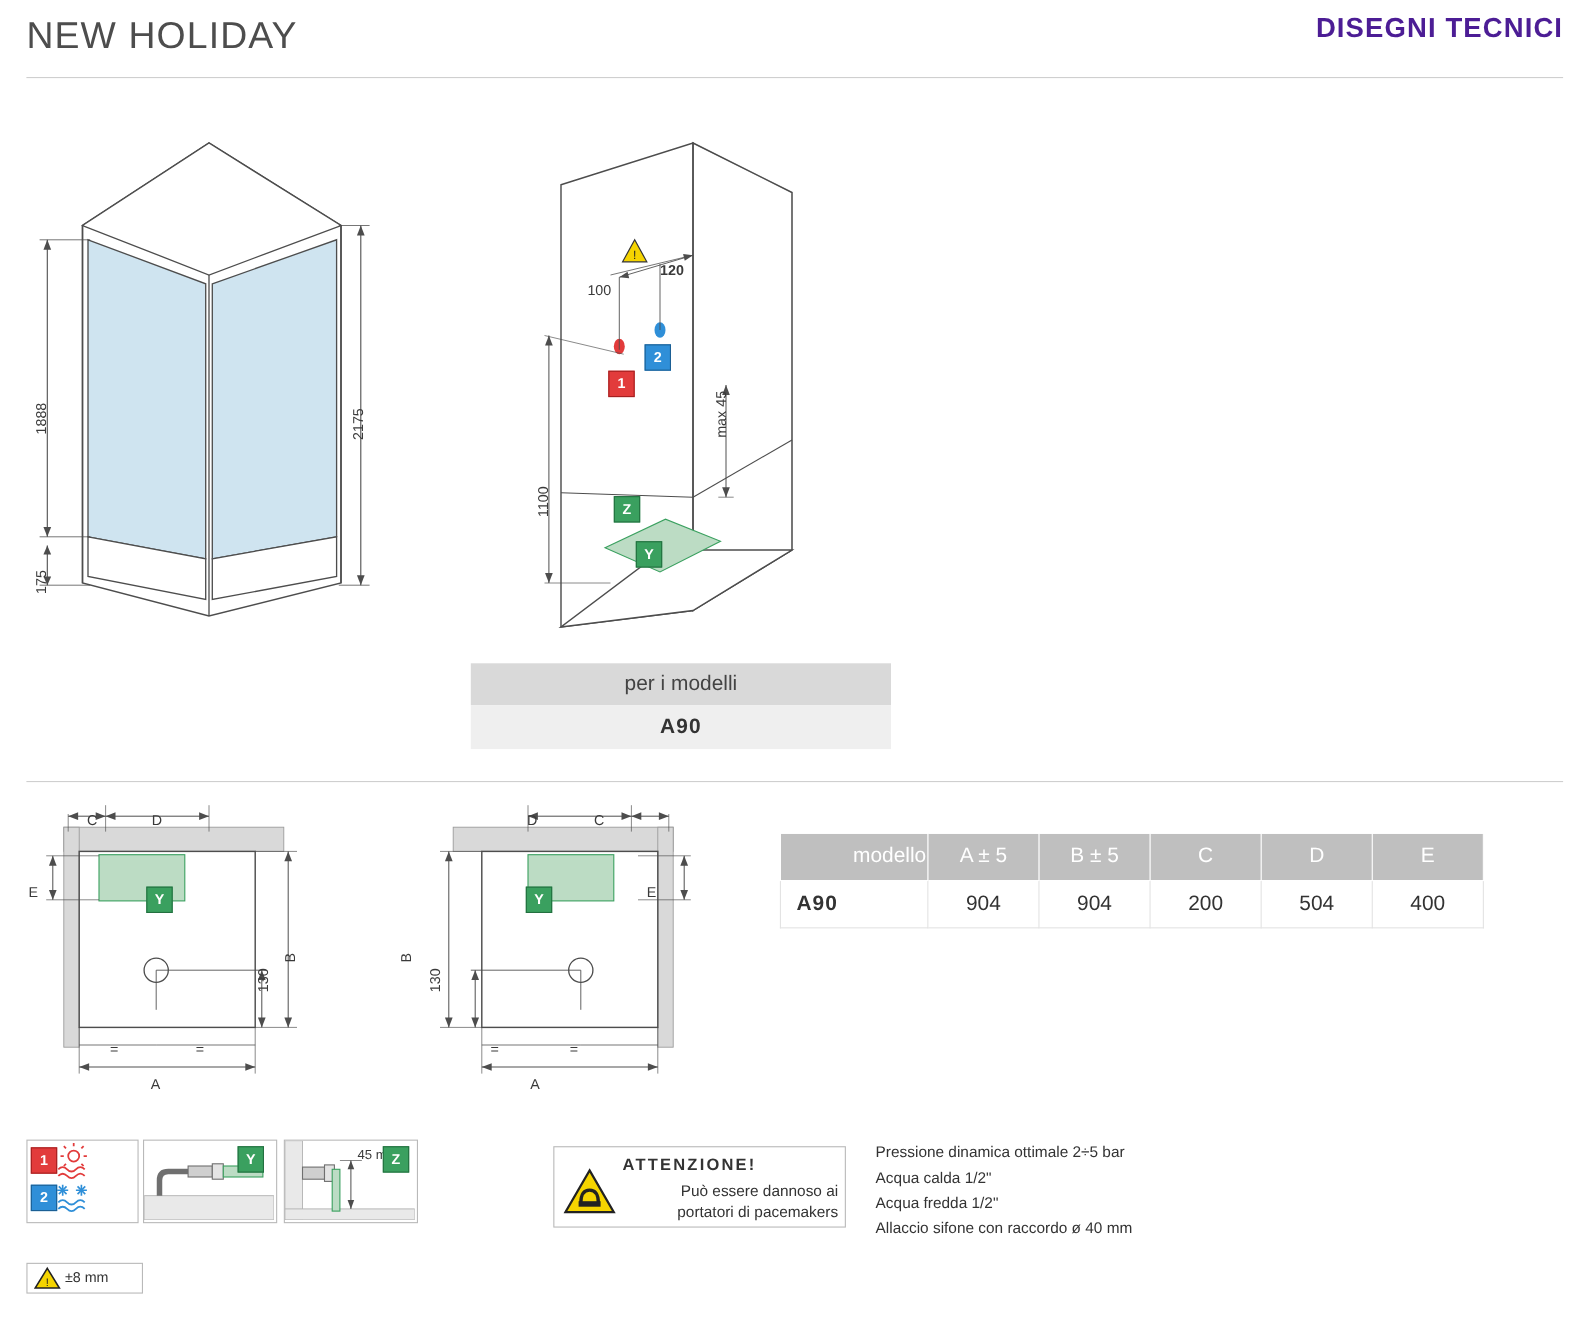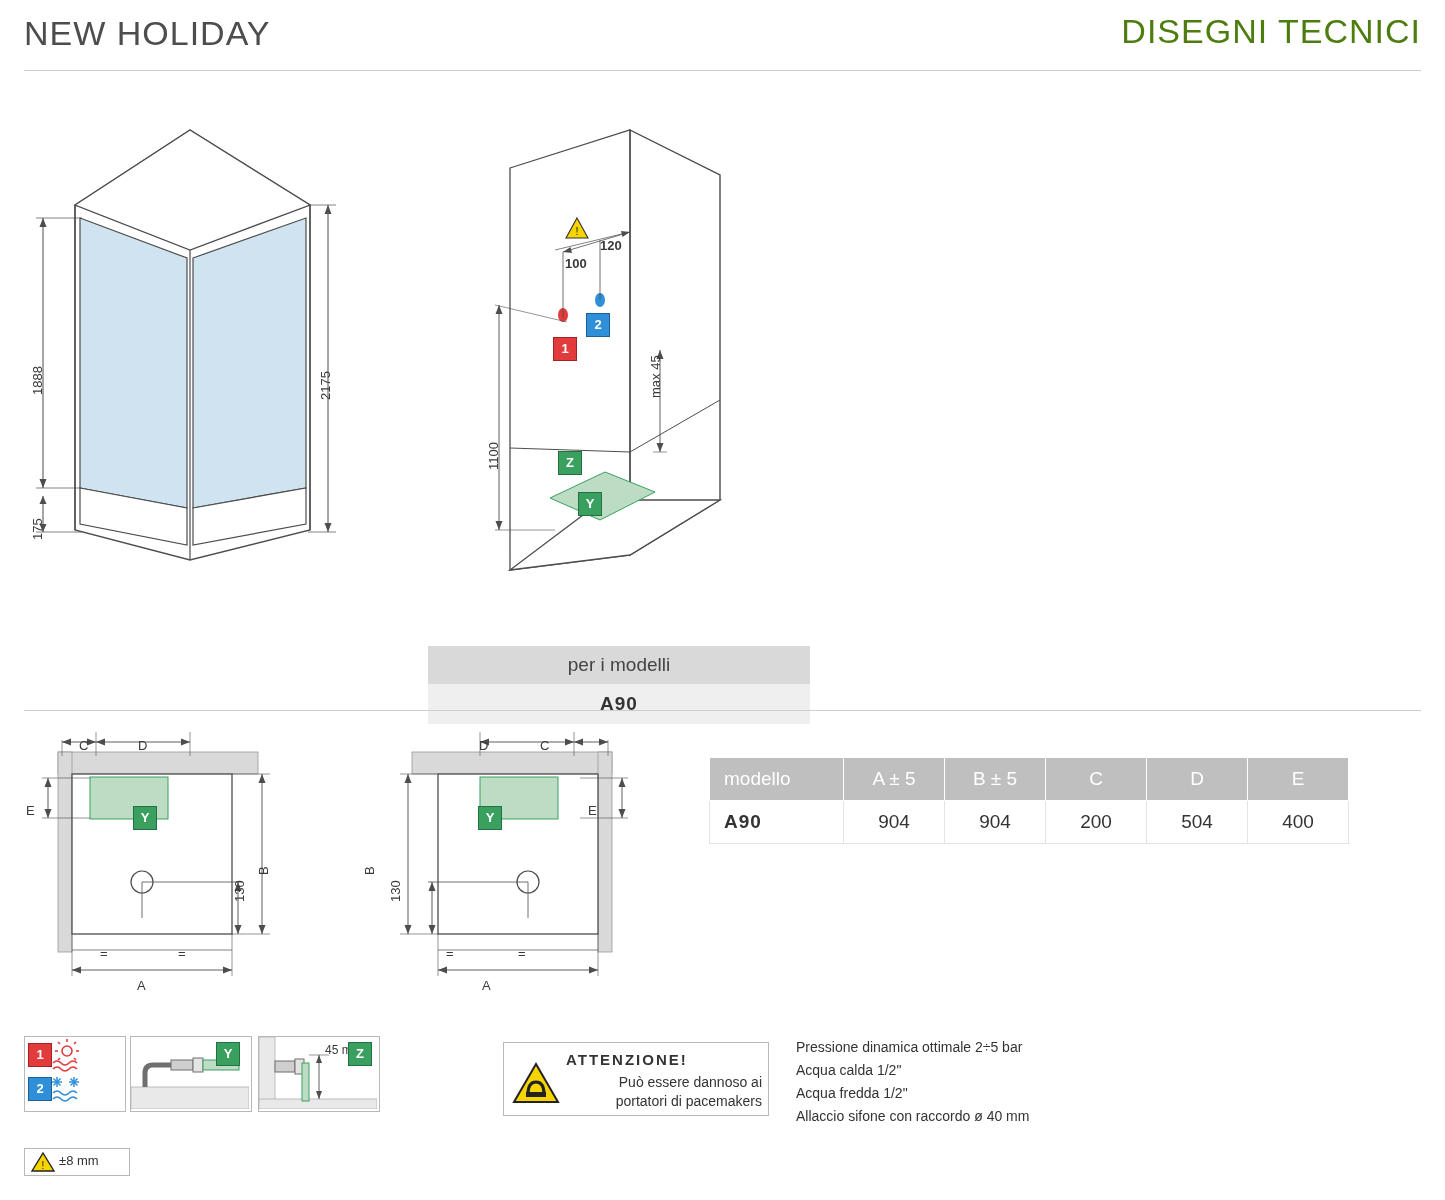--- a/index.html
+++ b/index.html
@@ -14,51 +14,51 @@
   .page{position:absolute;inset:0;}
 
   
   .header{position:absolute;left:0;top:0;width:1445px;height:72px;}
   .header .title{
     position:absolute;left:24px;top:14px;
     font-size:34px;letter-spacing:1px;color:#4d4d4d;font-weight:400;
   }
   .header .subtitle{
     position:absolute;right:24px;top:12px;
-    font-size:34px;letter-spacing:1px;color:#4d7c0f;font-weight:400;
+    font-size:25px;letter-spacing:1px;color:#4c1d95;font-weight:700;
   }
   .rule{position:absolute;background:#cfcfcf;}
   .rule.h{height:1px;}
 
   
   .lbl{position:absolute;font-size:13px;color:#3a3a3a;white-space:nowrap;}
   .lbl.v{transform-origin:0 0;transform:rotate(-90deg);}
   .svgwrap{position:absolute;}
 
   
   .modelband{position:absolute;left:428px;top:603px;width:382px;}
   .modelband .row1{
     background:#d9d9d9;height:38px;line-height:38px;text-align:center;
-    font-size:19px;color:#444;margin-top:43px;
+    font-size:19px;color:#444;
   }
   .modelband .row2{
     background:#efefef;height:40px;line-height:40px;text-align:center;
     font-size:19px;color:#333;font-weight:700;letter-spacing:1px;
   }
 
   
   .spec{position:absolute;left:709px;top:757px;border-collapse:collapse;}
   .spec th,.spec td{
     border:1px solid #ffffff;
     width:98px;height:40px;text-align:center;
     font-size:19px;font-weight:400;
   }
   .spec th{background:#bfbfbf;color:#ffffff;}
   .spec th.first,.spec td.first{width:118px;}
-  .spec th.first{text-align:left;padding-left:14px;color:#ffffff;}
+  .spec th.first{text-align:right;padding-left:14px;color:#ffffff;}
   .spec td{background:#ffffff;color:#333;}
   .spec td.first{font-weight:700;text-align:left;padding-left:14px;letter-spacing:1px;}
   .spec tr.data td{border:1px solid #e3e3e3;}
 
   
   .legend-box{position:absolute;border:1px solid #b9b9b9;background:#fff;}
   .tag{
     position:absolute;width:22px;height:22px;border:1px solid #444;
     font-size:13px;font-weight:700;color:#fff;text-align:center;line-height:22px;
   }
@@ -164,21 +164,21 @@
 
       <line x1="205" y1="250" x2="205" y2="352" stroke="#4d4d4d" stroke-width="0.9"></line>
       <path d="M205,250 l-3.5,9 h7 z" fill="#4d4d4d"></path>
       <path d="M205,352 l-3.5,-9 h7 z" fill="#4d4d4d"></path>
       <line x1="198" y1="352" x2="212" y2="352" stroke="#4d4d4d" stroke-width="0.6"></line>
 
       <polygon points="122,118 133,138 111,138" fill="#f5d400" stroke="#333" stroke-width="1.1"></polygon>
       <text x="122" y="135" font-size="11" text-anchor="middle" fill="#222" font-family="Liberation Sans, sans-serif">!</text>
     </svg>
   </div>
-  <div class="lbl" style="left:565px;top:256px;font-weight:700;text-align:center;">100</div>
+  <div class="lbl" style="left:534px;top:256px;font-weight:400;text-align:center;">100</div>
   <div class="lbl" style="left:600px;top:238px;font-weight:700;">120</div>
   <div class="lbl v" style="left:486px;top:470px;">1100</div>
   <div class="lbl v" style="left:648px;top:398px;">max 45</div>
 
   <div class="tag red" style="left:553px;top:337px;">1</div>
   <div class="tag blue" style="left:586px;top:313px;">2</div>
   <div class="tag green" style="left:558px;top:451px;">Z</div>
   <div class="tag green" style="left:578px;top:492px;">Y</div>
 
   <div class="modelband">

